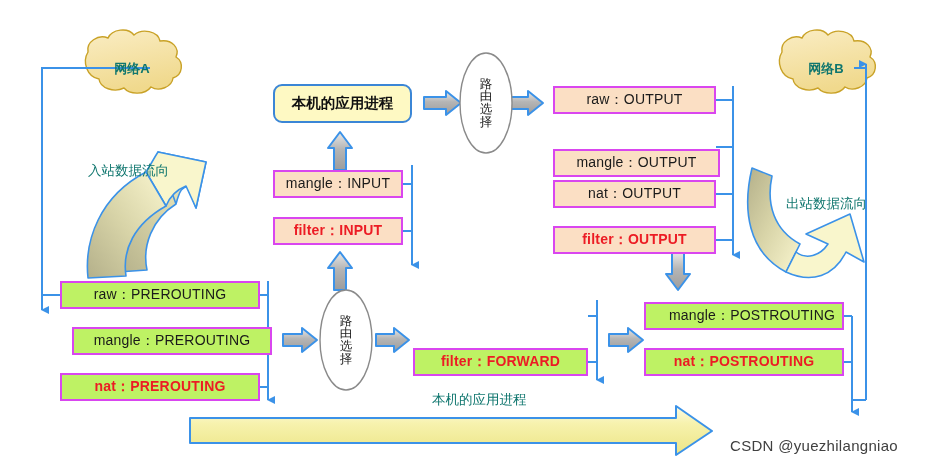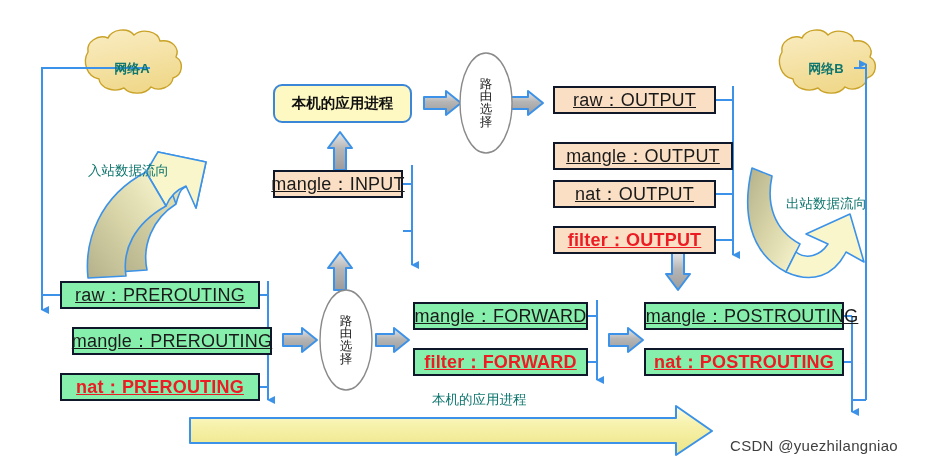--- a/index.html
+++ b/index.html
@@ -25,28 +25,27 @@
     position:absolute;
     box-sizing:border-box;
     display:flex;
     align-items:center;
     justify-content:center;
     white-space:nowrap;
   }
   
   .chain{
     height:28px;
-    border:2px solid #0f172a;
-    font-size:18px;
+    border:2px solid #d946ef;
+    font-size:14px;
     letter-spacing:.2px;
     color:#1a1a1a;
-    text-decoration:underline;
   }
   .chain.peach{ background:#fbdfc4; }
-  .chain.white{ background:#86efac; }
+  .chain.white{ background:#bef264; }
   .chain.red{ color:#ec1c24; font-weight:bold; }
   
   .appbox{
     background:#fef9c3;
     border:2px solid #3b86d6;
     border-radius:9px;
     font-size:14.5px;
     font-weight:bold;
     color:#111111;
   }
@@ -264,27 +263,27 @@
     <span>由</span>
     <span>选</span>
     <span>择</span>
   </div>
 
   <div class="node chain white" style="left:60px; top:281px; width:200px;">raw：PREROUTING</div>
   <div class="node chain white" style="left:60px; top:327px; width:200px;margin-left:12px;">mangle：PREROUTING</div>
   <div class="node chain white red" style="left:60px; top:373px; width:200px;">nat：PREROUTING</div>
 
   <div class="node chain peach" style="left:273px; top:170px; width:130px;">mangle：INPUT</div>
+  <div class="node chain peach red" style="left:273px; top:217px; width:130px;">filter：INPUT</div>
 
   <div class="node chain peach" style="left:553px; top:86px; width:163px;">raw：OUTPUT</div>
-  <div class="node chain peach" style="left:553px; top:142px; width:180px;">mangle：OUTPUT</div>
+  <div class="node chain peach" style="left:553px; top:149px; width:167px;">mangle：OUTPUT</div>
   <div class="node chain peach" style="left:553px; top:180px; width:163px;">nat：OUTPUT</div>
   <div class="node chain peach red" style="left:553px; top:226px; width:163px;">filter：OUTPUT</div>
 
-  <div class="node chain white" style="left:413px; top:302px; width:175px;">mangle：FORWARD</div>
   <div class="node chain white red" style="left:413px; top:348px; width:175px;">filter：FORWARD</div>
 
   <div class="node chain white" style="left:644px; top:302px; width:200px;padding-left:16px;">mangle：POSTROUTING</div>
   <div class="node chain white red" style="left:644px; top:348px; width:200px;">nat：POSTROUTING</div>
 
   <div class="caption" style="left:88px; top:162px;">入站数据流向</div>
   <div class="caption" style="left:786px; top:195px;">出站数据流向</div>
   <div class="caption" style="left:432px; top:391px;">本机的应用进程</div>
 
   <div class="watermark" style="left:730px; top:437px;">CSDN @yuezhilangniao</div>

